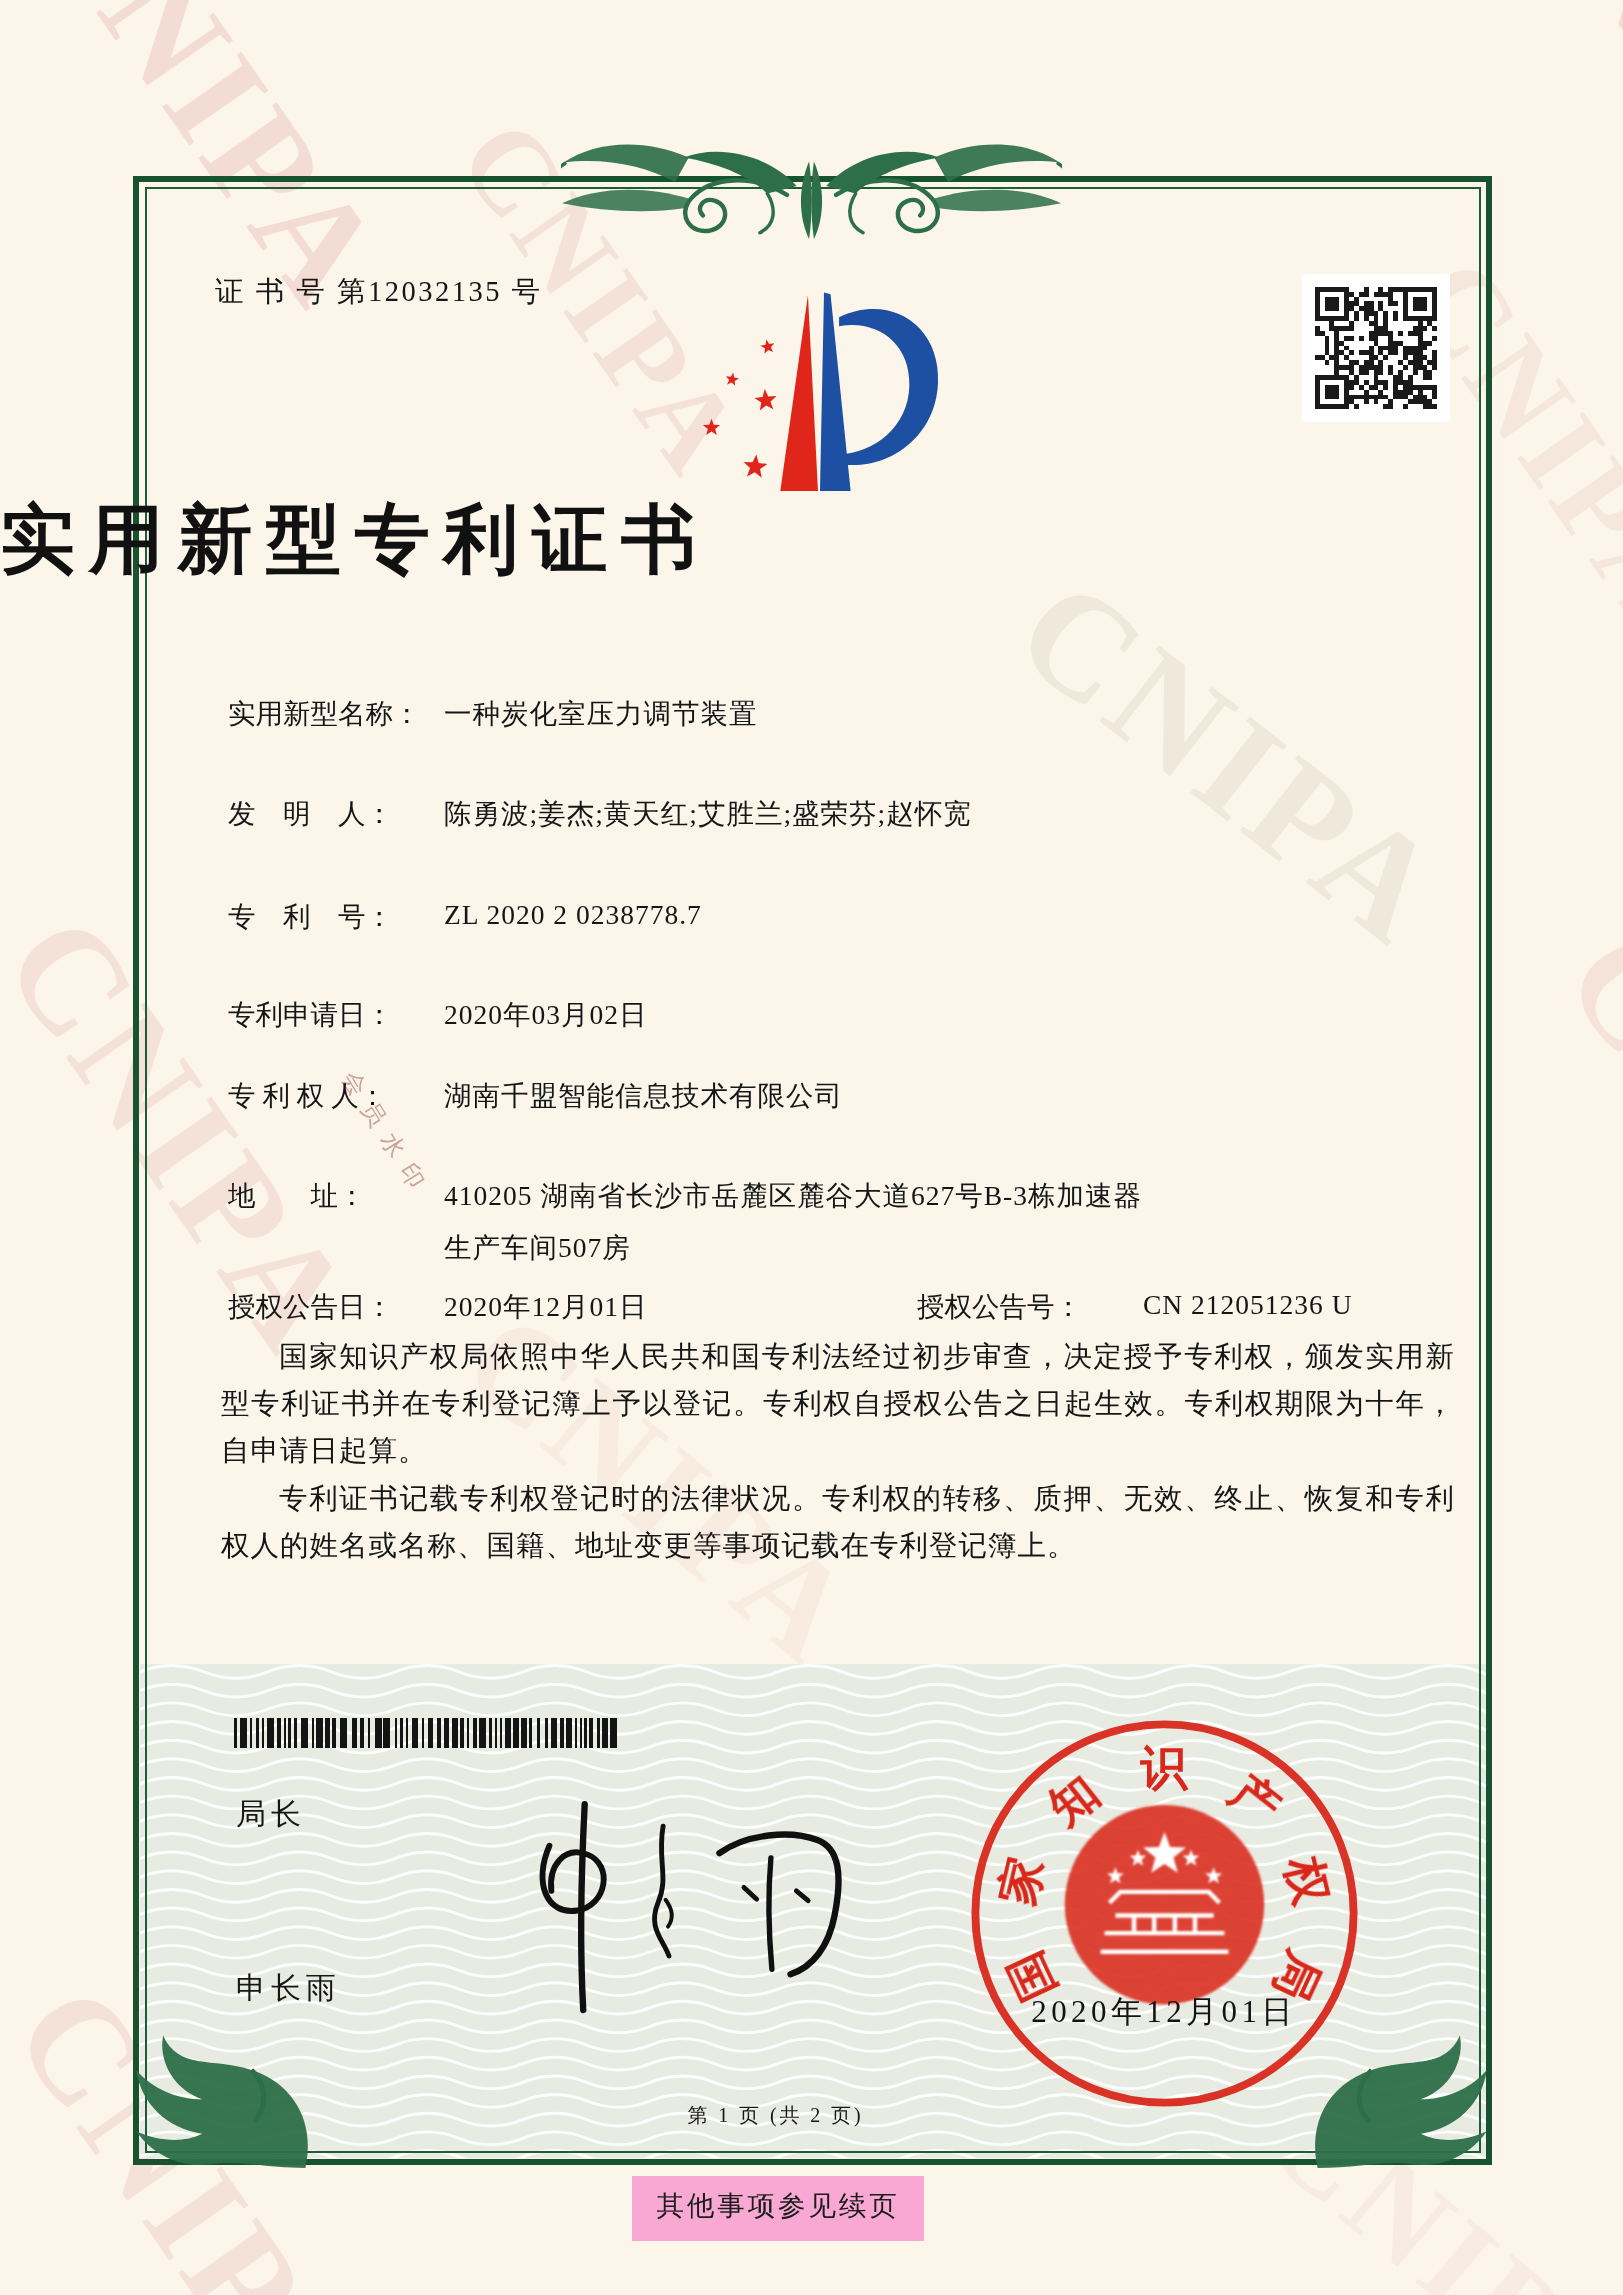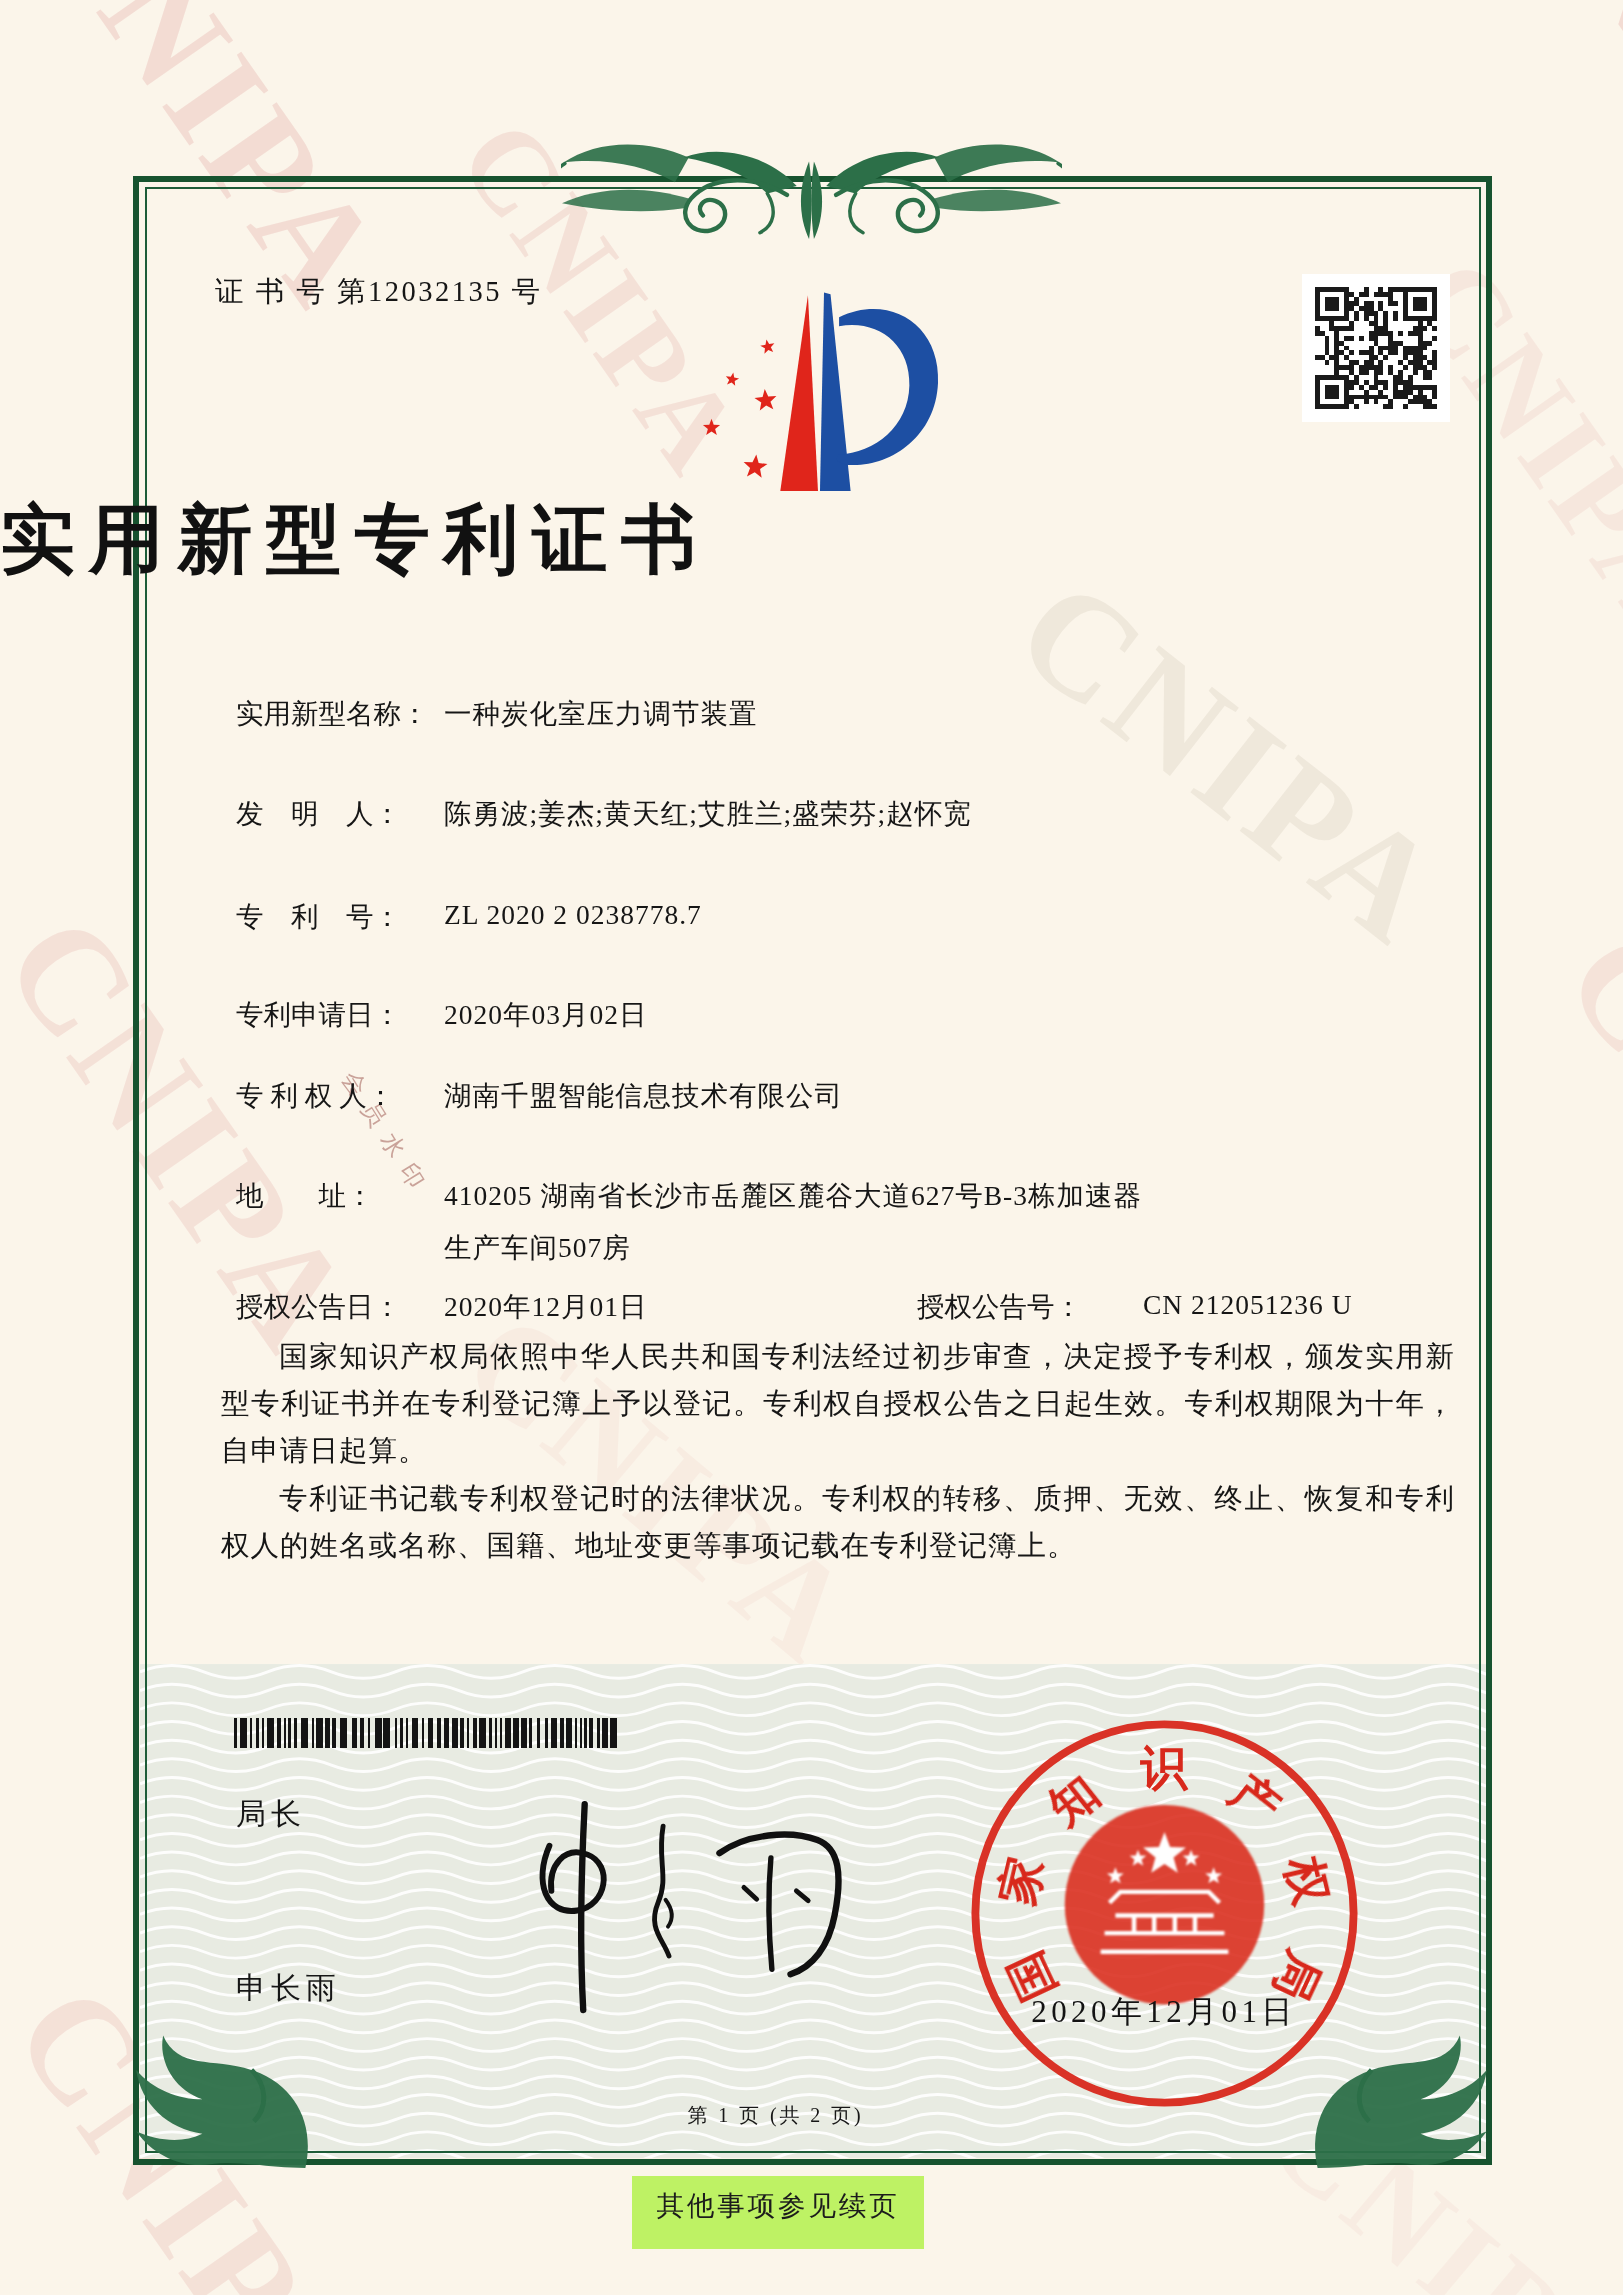--- a/index.html
+++ b/index.html
@@ -15,40 +15,40 @@
   #frame-outer{position:absolute;left:133px;top:176px;width:1359px;height:1989px;
                border:6.4px solid #17532f;box-sizing:border-box;}
   #frame-inner{position:absolute;left:145px;top:187px;width:1336px;height:1966px;
                border:2.9px solid #1d5c38;box-sizing:border-box;}
   
   #cert-no{position:absolute;left:215px;top:273px;font-size:28.5px;letter-spacing:2.5px;}
   #title{position:absolute;left:0;top:490px;width:1623px;text-align:left;
          font-size:75px;font-weight:700;letter-spacing:13.7px;color:#111;}
   
   .frow{position:absolute;font-size:27.5px;}
-  .flabel{position:absolute;left:236px;white-space:nowrap;}
+  .flabel{position:absolute;left:228px;white-space:nowrap;}
   .fvalue{position:absolute;left:444px;white-space:nowrap;letter-spacing:1px;}
   
   .para{position:absolute;left:221px;width:1234px;font-size:28.5px;line-height:47px;
         text-align:justify;text-indent:58px;letter-spacing:1px;margin:0;}
   
   #director-label{position:absolute;left:236px;top:1794px;font-size:30px;letter-spacing:4.9px;}
   #director-name{position:absolute;left:236px;top:1932px;font-size:30px;letter-spacing:4.9px;margin-top:36px;}
   
   #seal{position:absolute;left:968px;top:1717px;width:393px;height:393px;}
   #seal-ring-svg{position:absolute;left:0;top:0;filter:blur(0.6px);}
   #seal-emblem-svg{position:absolute;left:0;top:0;filter:blur(1.2px);}
   .seal-char{position:absolute;font-size:47px;font-weight:700;color:#d8281b;
              filter:blur(0.4px);font-family:"Liberation Serif",serif;}
   #seal-date{position:absolute;left:1012px;top:1991px;width:304px;text-align:center;
              font-size:31px;letter-spacing:4.4px;color:#131313;z-index:9;}
   
   #page-info{position:absolute;left:540px;top:2102px;width:471px;text-align:center;
              font-size:20px;letter-spacing:2.9px;}
-  #cont-strip{position:absolute;left:632px;top:2176px;width:292px;height:73px;background:#bef264;}
+  #cont-strip{position:absolute;left:632px;top:2176px;width:292px;height:65px;background:#f9a8d4;}
   #cont-note{position:absolute;left:0;top:11.8px;width:292px;text-align:center;
              font-size:27.5px;letter-spacing:2.9px;color:#1c1c1c;}
   
   #wavy{position:absolute;left:140px;top:1664px;z-index:0;}.z2{z-index:2}.z3{z-index:3}.z4{z-index:4}.z5{z-index:5}
 </style>
 </head>
 <body>
 
 <div id="page">
 

